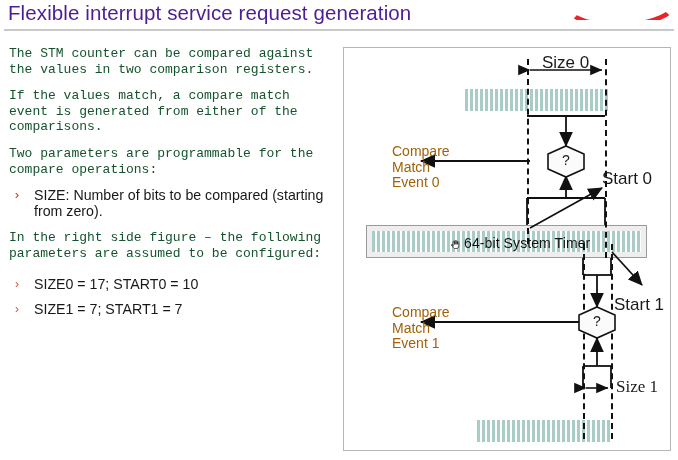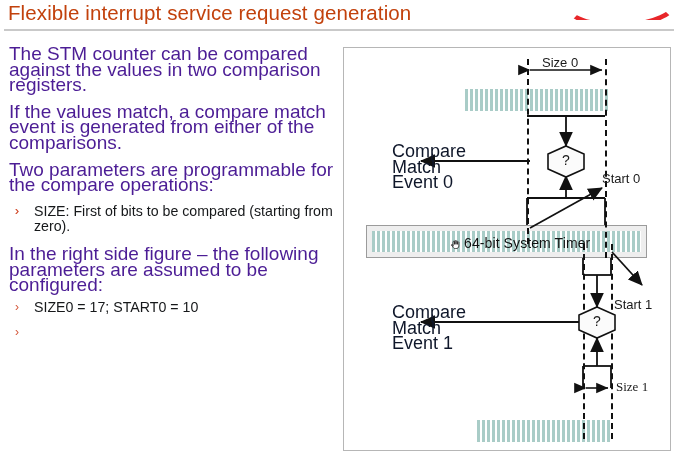--- a/index.html
+++ b/index.html
@@ -5,21 +5,21 @@
   html,body{margin:0;padding:0;background:#ffffff;}
   body{
     width:678px;height:460px;position:relative;overflow:hidden;
     font-family:"Liberation Sans", sans-serif;
     color:#1a1a1a;
   }
   
   .slide-title{
     position:absolute; left:8px; top:1px;
     font-size:20.5px; font-weight:400; letter-spacing:0.1px;
-    color:#c2410c; white-space:nowrap;
+    color:#4c1d95; white-space:nowrap;
   }
   .title-rule{
     position:absolute; left:4px; top:29px; width:670px; height:2px;
     background:#c9c9c9;
   }
   .brand-arc{
     position:absolute; right:-2px; top:-26px; width:108px; height:44px;
     border:5px solid #e8262a; border-radius:50%;
     border-top-color:transparent; border-left-color:transparent;
     border-right-color:transparent;
@@ -27,22 +27,23 @@
   }
   .brand-arc-clip{
     position:absolute; right:0; top:0; width:120px; height:20px;
     overflow:hidden;
   }
   
   .left-col{
     position:absolute; left:9px; top:46px; width:325px;
   }
   .para{
-    font-size:19px; line-height:15.6px; margin:0 0 11px 0;
-    color:#4c1d95;
+    font-size:13px; line-height:15.6px; margin:0 0 11px 0;
+    color:#14532d;
+    font-family:Liberation Mono, monospace;
   }
   .bullet{
     position:relative; padding-left:25px;
     font-size:14.2px; line-height:15.6px; margin:0 0 11px 0;
     color:#16181a;
   }
   .bullet .chev{
     position:absolute; left:6px; top:0px;
     color:#d4573a; font-size:12px; line-height:15.6px;
   }
@@ -64,26 +65,26 @@
   }
   .vdash{
     position:absolute; width:0; border-left:2px dashed #111111;
   }
   .gray-box{
     position:absolute;
     background:#eeeeee; border:1px solid #9b9b9b;
     box-sizing:border-box;
   }
   .lbl{
-    position:absolute; font-size:13px; line-height:14px;
+    position:absolute; font-size:17px; line-height:14px;
     color:#1a1a1a; white-space:nowrap;
   }
   .lbl3{
-    position:absolute; font-size:18px; line-height:15.5px;
-    color:#0f172a; white-space:nowrap;
+    position:absolute; font-size:14px; line-height:15.5px;
+    color:#a16207; white-space:nowrap;
   }
   .timer-text{
     position:absolute; font-size:14px; color:#111111;
     white-space:nowrap; letter-spacing:0.1px;
   }
   svg.overlay{position:absolute; left:0; top:0; width:328px; height:404px;}
 </style>
 </head>
 <body>
 
@@ -100,33 +101,34 @@
   <p class="para">If the values match, a compare match event is generated from either of the comparisons.</p>
 
   <p class="para">Two parameters are programmable for the compare operations:</p>
 
   <div class="bullet">
     <span class="chev">›</span>
   </div>
 
   <div class="bullet">
     <span class="chev">›</span>
-    <span>SIZE: First of bits to be compared (starting from zero).</span>
-  </div>
-
-
-  <p class="para" style="margin-bottom:7px;">In the right side figure – the following parameters are assumed to be configured:</p>
+    <span>SIZE: Number of bits to be compared (starting from zero).</span>
+  </div>
+
+
+  <p class="para" style="margin-bottom:15px;">In the right side figure – the following parameters are assumed to be configured:</p>
 
   <div class="bullet tight">
     <span class="chev">›</span>
     <span>SIZE0 = 17;  START0 = 10</span>
   </div>
 
   <div class="bullet tight">
     <span class="chev">›</span>
+    <span>SIZE1 = 7;  START1 = 7</span>
   </div>
 
 </div>
 
 <div class="figure">
   <div class="fig-inner">
 
     <div class="striped" style="left:121px; top:41px; width:144px; height:22px;"></div>
 
     <div class="striped" style="left:133px; top:372px; width:135px; height:22px;"></div>

